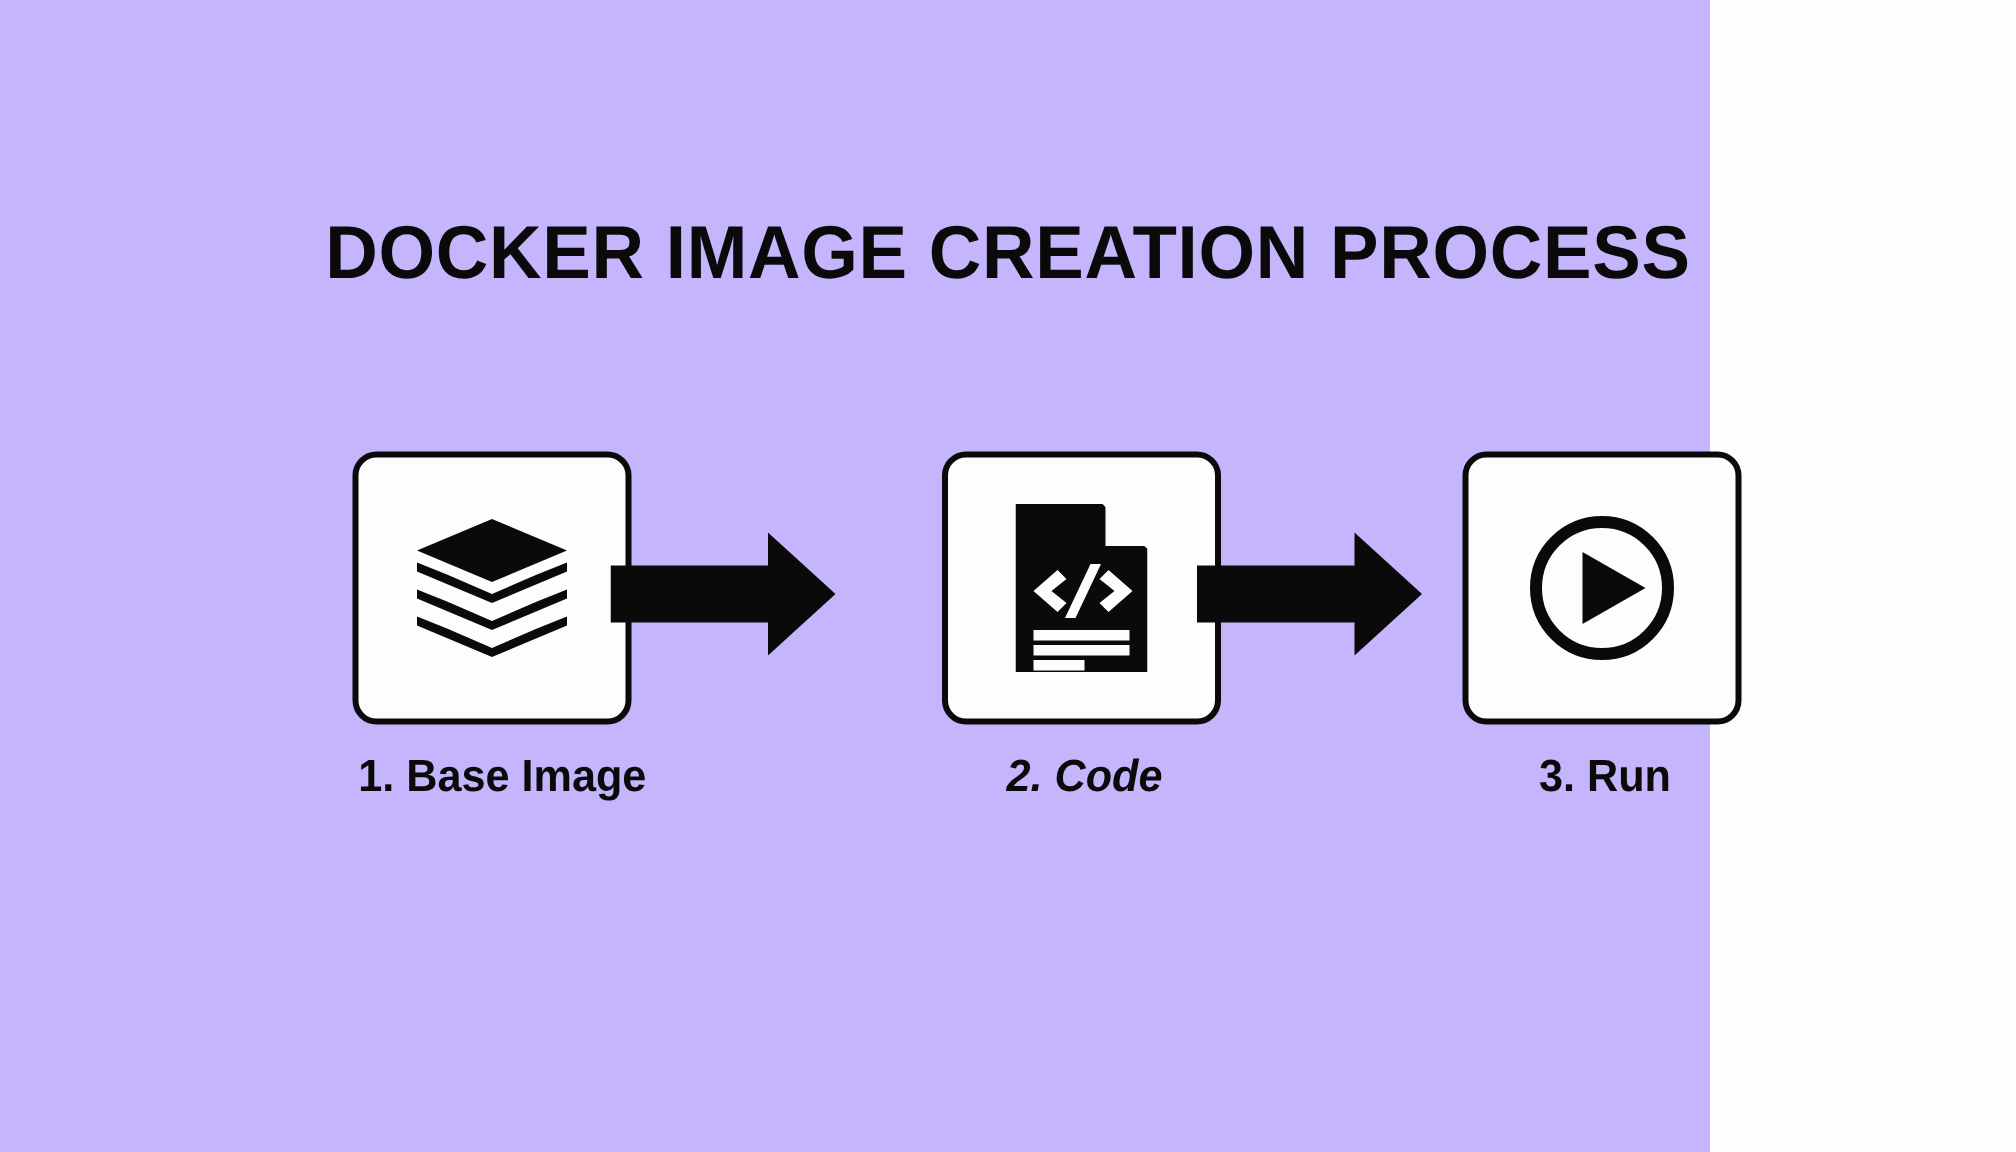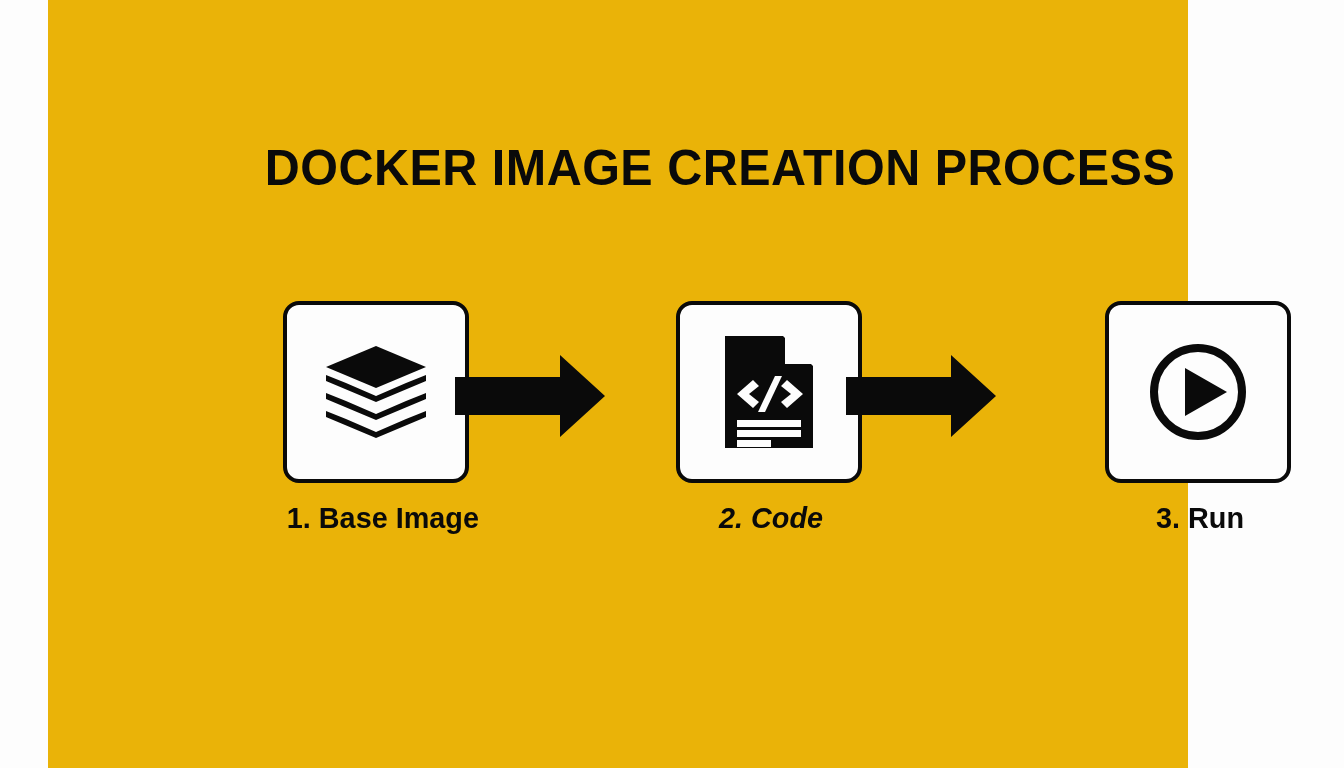--- a/index.html
+++ b/index.html
@@ -10,22 +10,21 @@
     width: 1344px;
     height: 768px;
     background: #fdfdfd;
     font-family: "Liberation Sans", sans-serif;
     overflow: hidden;
   }
   #slide {
     position: relative;
     width: 1140px;
     height: 768px;
-    background: #eab308;
-    margin-left: 48px;
+    background: #c4b5fd;
   }
   #title {
     position: absolute;
     top: 140px;
     left: 0;
     width: 1344px;
     text-align: center;
     font-family: "Liberation Sans", sans-serif;
     font-weight: bold;
     font-size: 50px;
@@ -44,21 +43,21 @@
     height: 250px;
   }
   .step {
     position: absolute;
     top: 0;
     width: 190px;
     padding-left: 47px;
   }
   .step-1 { left: 0px; }
   .step-2 { left: 393px; font-style: italic; }
-  .step-3 { left: 822px; }
+  .step-3 { left: 740px; }
   .icon-box {
     position: relative;
     width: 186px;
     height: 182px;
     border: 4px solid #0a0a0a;
     border-radius: 16px;
     background: #fdfdfd;
     box-sizing: border-box;
     display: flex;
     align-items: center;

